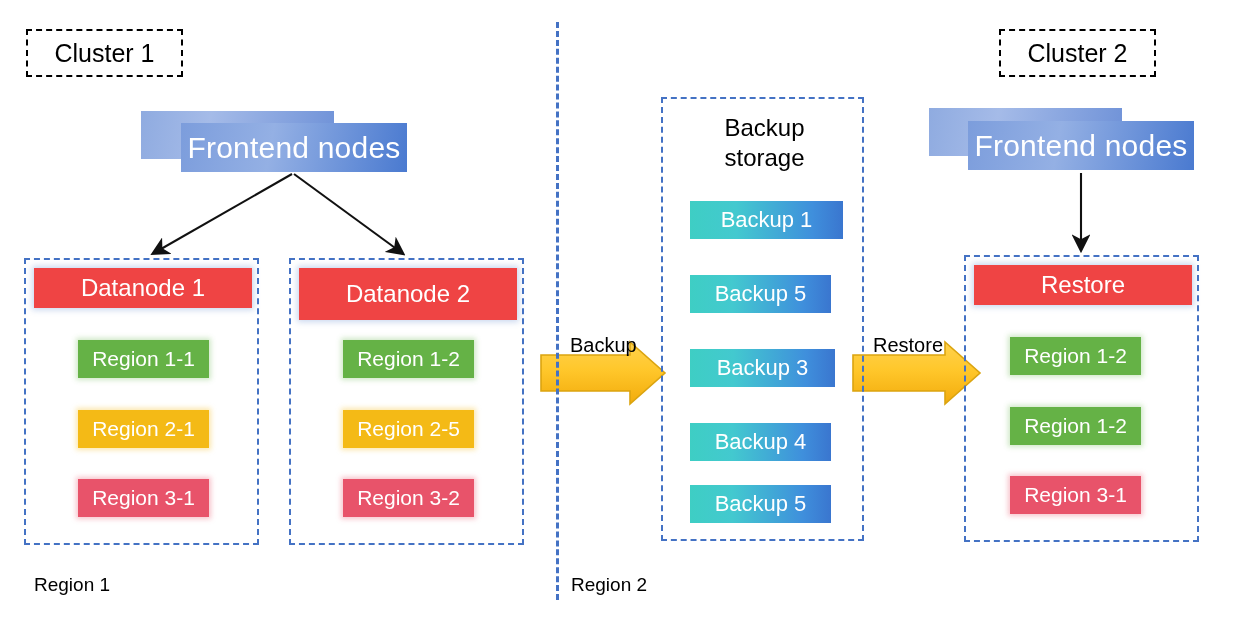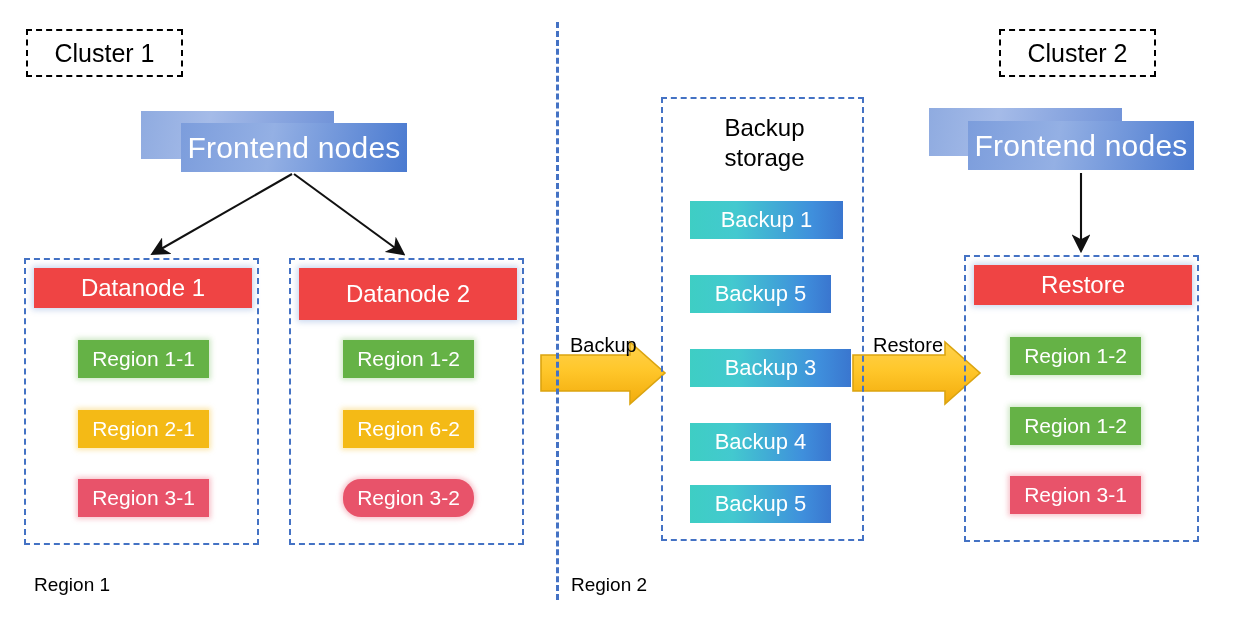--- a/index.html
+++ b/index.html
@@ -173,39 +173,39 @@
   </div>
 
   <div class="abs node-box" style="left:289px; top:258px; width:235px; height:287px;">
     <div class="abs node-header" style="left:8px; top:8px; width:218px; height:52px;">
       <span>Datanode 2</span>
     </div>
     <div class="abs region green" style="left:52px; top:80px; width:131px; height:38px;">
       <span>Region 1-2</span>
     </div>
     <div class="abs region yellow" style="left:52px; top:150px; width:131px; height:38px;">
-      <span>Region 6-2</span>
-    </div>
-    <div class="abs region red" style="left:52px; top:219px; width:131px; height:38px;border-radius:18px;">
+      <span>Region 2-5</span>
+    </div>
+    <div class="abs region red" style="left:52px; top:219px; width:131px; height:38px;">
       <span>Region 3-2</span>
     </div>
   </div>
 
   <div class="abs backup-box" style="left:661px; top:97px; width:203px; height:444px;">
     <div class="abs backup-title" style="left:0px; top:14px; width:203px;">
       <div>Backup</div>
       <div>storage</div>
     </div>
     <div class="abs backup-bar" style="left:27px; top:102px; width:153px; height:38px;">
       <span>Backup 1</span>
     </div>
     <div class="abs backup-bar" style="left:27px; top:176px; width:141px; height:38px;">
       <span>Backup 5</span>
     </div>
-    <div class="abs backup-bar" style="left:27px; top:250px; width:161px; height:38px;">
+    <div class="abs backup-bar" style="left:27px; top:250px; width:145px; height:38px;">
       <span>Backup 3</span>
     </div>
     <div class="abs backup-bar" style="left:27px; top:324px; width:141px; height:38px;">
       <span>Backup 4</span>
     </div>
     <div class="abs backup-bar" style="left:27px; top:386px; width:141px; height:38px;">
       <span>Backup 5</span>
     </div>
   </div>
 

